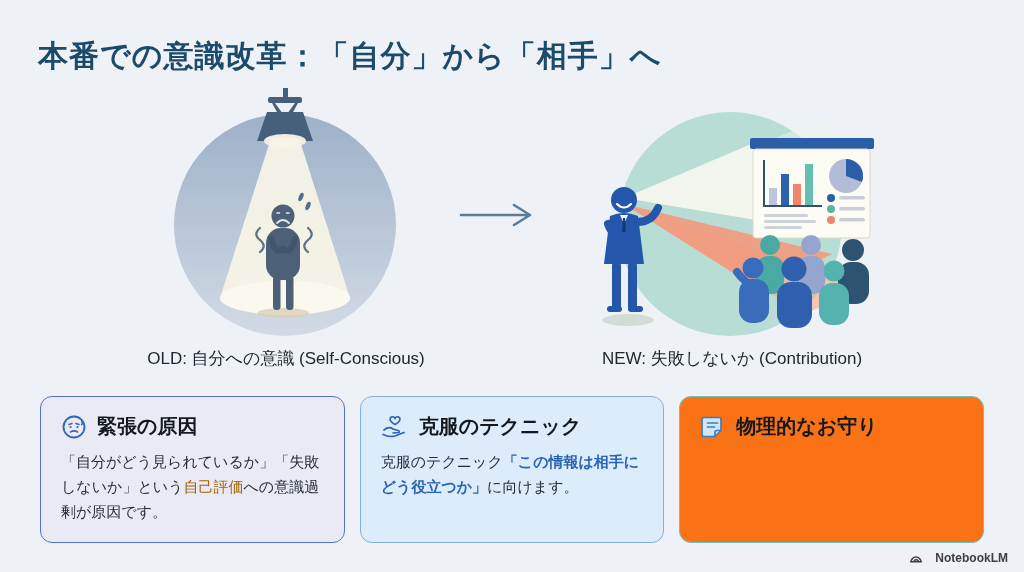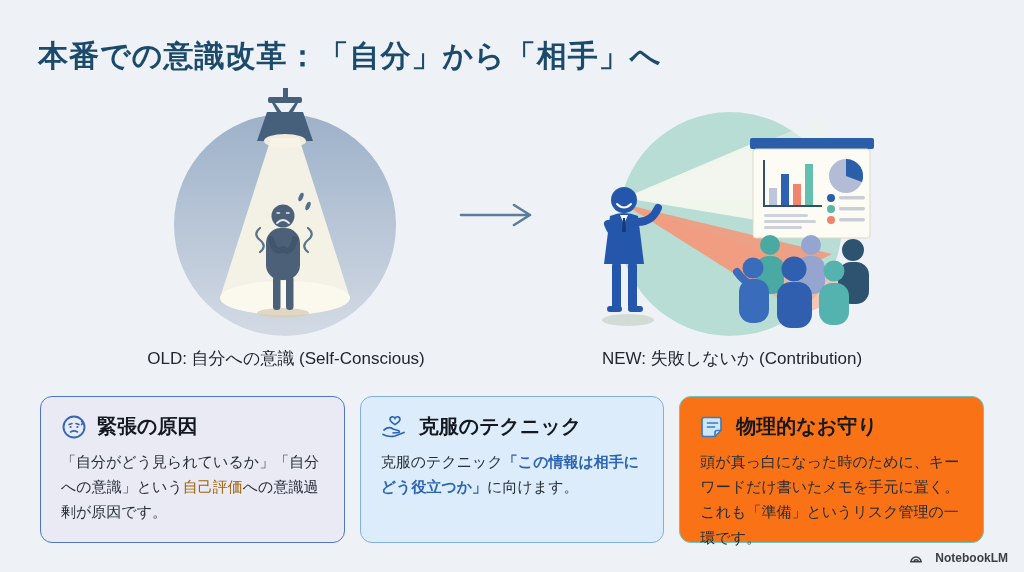--- a/index.html
+++ b/index.html
@@ -199,21 +199,21 @@
             <circle cx="13" cy="13" r="10.5" fill="none" stroke="#3566b8" stroke-width="1.9"></circle>
             <path d="M8,10.5 l3,-1 M18,10.5 l-3,-1" stroke="#3566b8" stroke-width="1.6" fill="none" stroke-linecap="round"></path>
             <circle cx="9.6" cy="13" r="1.1" fill="#3566b8"></circle>
             <circle cx="16.4" cy="13" r="1.1" fill="#3566b8"></circle>
             <path d="M9.5,18 Q13,15.8 16.5,18" stroke="#3566b8" stroke-width="1.6" fill="none" stroke-linecap="round"></path>
             <path d="M20.5,7 q1.8,2.2 0,3.6" stroke="#3566b8" stroke-width="1.5" fill="none" stroke-linecap="round"></path>
           </svg>
         </span>
         <span class="card-title">緊張の原因</span>
       </div>
-      <div class="card-body"><span>「自分がどう見られているか」「自分への意識」という</span><span class="em-blue">自己評価</span><span>への意識過剰が原因です。</span></div>
+      <div class="card-body"><span>「自分がどう見られているか」「失敗しないか」という</span><span class="em-blue">自己評価</span><span>への意識過剰が原因です。</span></div>
     </div>
 
     <div class="card card-2">
       <div class="card-head">
         <span class="ic">
           <svg width="28" height="26" viewBox="0 0 28 26">
             <path d="M14,4.2 c1.4,-2.4 5,-1.6 5,1 c0,2.2 -3.2,4.2 -5,5.4 c-1.8,-1.2 -5,-3.2 -5,-5.4 c0,-2.6 3.6,-3.4 5,-1 Z" fill="none" stroke="#2a64b4" stroke-width="1.7"></path>
             <path d="M3,16 q5,-4 9,-1 l5,1.5 q2,0.8 1,2 l-6,0.5" fill="none" stroke="#2a64b4" stroke-width="1.7" stroke-linecap="round"></path>
             <path d="M2,20.5 q6,3 12,1.5 l9,-3.5" fill="none" stroke="#2a64b4" stroke-width="1.7" stroke-linecap="round"></path>
           </svg>
@@ -227,21 +227,20 @@
       <div class="card-head">
         <span class="ic">
           <svg width="26" height="26" viewBox="0 0 26 26">
             <path d="M4,3.5 h15 a2,2 0 0 1 2,2 v11 l-6,6 h-11 a2,2 0 0 1 -2,-2 v-15 a2,2 0 0 1 2,-2 Z" fill="#cfe6f6" stroke="#3b7ec0" stroke-width="1.7" stroke-linejoin="round"></path>
             <path d="M15,22.5 v-4 a2,2 0 0 1 2,-2 h4" fill="none" stroke="#3b7ec0" stroke-width="1.7" stroke-linejoin="round"></path>
             <path d="M7.5,9 h10 M7.5,13 h7" stroke="#3b7ec0" stroke-width="1.7" stroke-linecap="round"></path>
           </svg>
         </span>
         <span class="card-title">物理的なお守り</span>
       </div>
-      <div class="card-body"><span>頭が真っ白になった時のために、キーワードだけ書いたメモを手元に置く。これも「準備」というリスク管理の一環です。</span></div>
     </div>
 
   </div>
 
   <div class="footer">
     <span style="display:flex;">
       <svg width="14" height="12" viewBox="0 0 14 12">
         <path d="M2,10 a5,5 0 0 1 10,0" fill="none" stroke="#3c4043" stroke-width="1.5"></path>
         <path d="M5,10 a2.2,2.2 0 0 1 4.4,0" fill="none" stroke="#3c4043" stroke-width="1.5"></path>
         <rect x="1" y="9" width="12" height="1.6" rx="0.8" fill="#3c4043"></rect>

